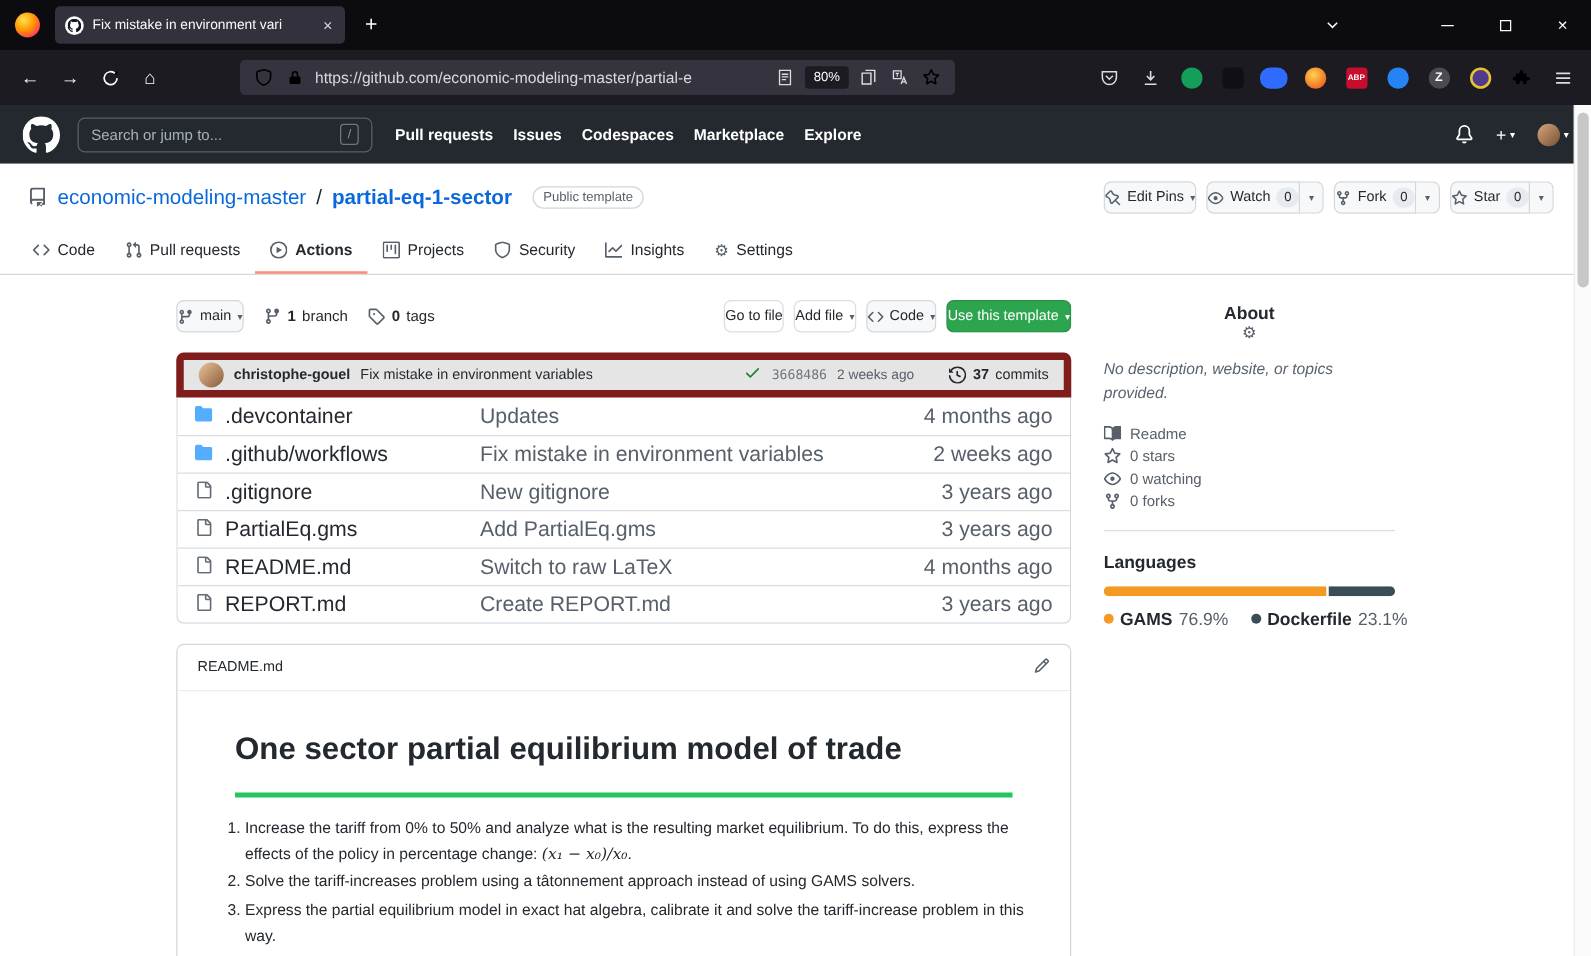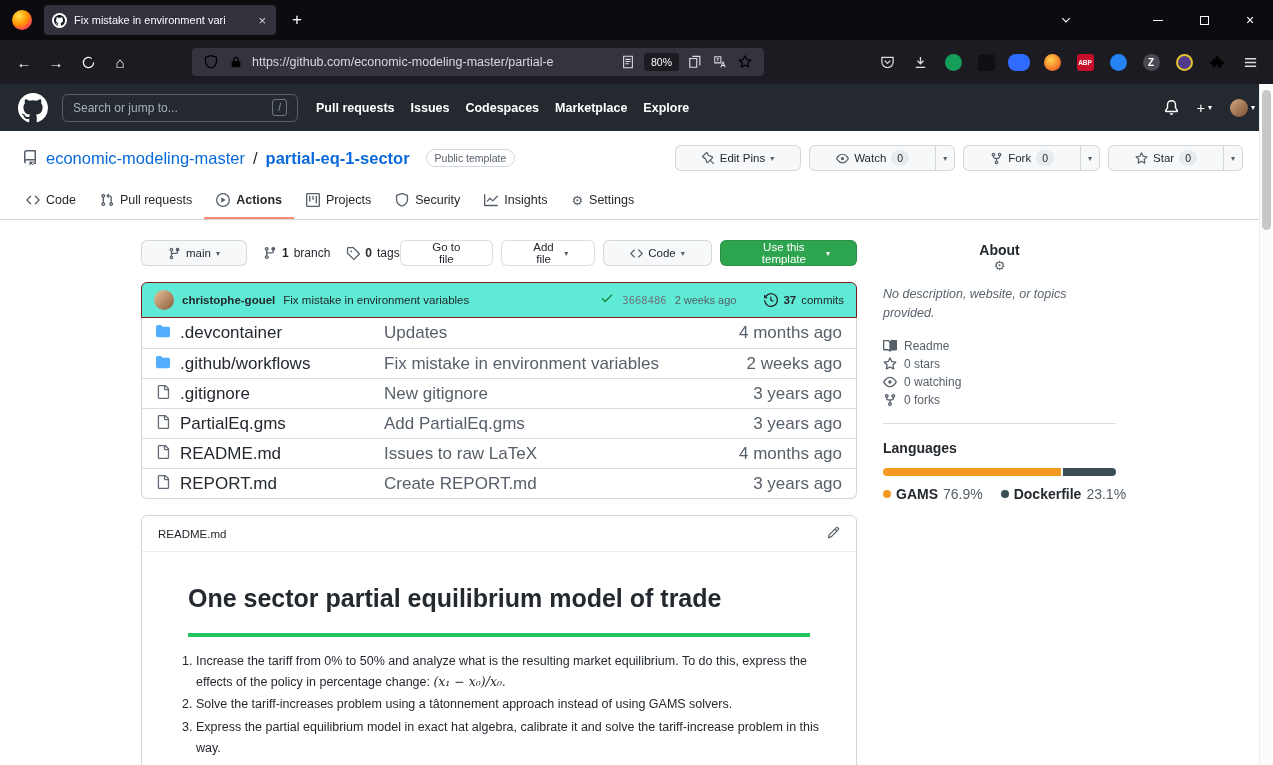--- a/index.html
+++ b/index.html
@@ -69,21 +69,21 @@
   .repo-head { display:flex; align-items:center; padding:14px 30px 10px 22px; background:#fff; }
   .repo-title { display:flex; align-items:center; gap:8px; font-size:16.5px; }
   .repo-title svg { width:16px; height:16px; fill:#57606a; }
   .repo-owner { color:#0969da; }
   .repo-sep { color:#24292f; }
   .repo-name { color:#0969da; font-weight:600; }
   .repo-badge { border:1px solid #d0d7de; color:#57606a; font-size:10.5px; border-radius:999px;
                 padding:2px 8px; margin-left:8px; font-weight:500; }
   .repo-actions { margin-left:auto; display:flex; gap:8px; align-items:center; }
 
-  .gh-btn { height:26px; display:inline-flex; align-items:center; gap:5px; padding:0 26px;
+  .gh-btn { height:26px; display:inline-flex; align-items:center; gap:5px; padding:0 0;
             background:#f6f8fa; border:1px solid rgba(27,31,36,.15); border-radius:6px;
             font-size:11.5px; font-weight:500; color:#24292f; font-family:inherit; cursor:pointer; }
   .gh-btn svg { width:13px; height:13px; fill:#57606a; }
   .btn-caret { font-size:8px; color:#57606a; }
   .counter { background:rgba(175,184,193,.2); border-radius:10px; padding:0 6px; font-size:10.5px; line-height:16px; }
   .btn-group { display:inline-flex; }
   .btn-group .seg-l { border-radius:6px 0 0 6px; }
   .btn-group .seg-r { border-radius:0 6px 6px 0; border-left:0; padding:0 7px; }
   .btn-green { background:#2da44e; border-color:rgba(27,31,36,.15); color:#fff; }
   .btn-green .btn-caret { color:#fff; }
@@ -97,21 +97,21 @@
 
   .content { display:flex; gap:26px; width:975px; margin:20px 0 0 141px; }
   .main-col { flex:0 0 716px; width:716px; }
   .side-col { flex:1; min-width:0; }
 
   .file-nav { display:flex; align-items:center; margin-bottom:16px; }
   .branch-meta { display:flex; align-items:center; gap:5px; margin-left:16px; font-size:12px; color:#24292f; }
   .branch-meta svg { width:14px; height:14px; fill:#57606a; }
   .file-nav-right { margin-left:auto; display:flex; gap:8px; }
 
-  .commit-bar { height:36px; background:#5eead4; border:1px solid #7f1d1d; border-radius:6px 6px 0 0;
+  .commit-bar { height:36px; background:#e5e5e5; border:6px solid #7f1d1d; border-radius:6px 6px 0 0;
                 display:flex; align-items:center; padding:0 12px; gap:8px; }
   .avatar20 { width:20px; height:20px; border-radius:50%; flex:0 0 20px;
               background:linear-gradient(135deg,#e8c49a,#8a5a3b); }
   .commit-author { font-weight:600; font-size:11.5px; color:#24292f; }
   .commit-msg { font-size:11.5px; color:#24292f; white-space:nowrap; overflow:hidden; max-width:310px; }
   .commit-right { margin-left:auto; display:flex; align-items:center; gap:8px; }
   .commit-right .check svg { width:14px; height:14px; fill:#1a7f37; }
   .sha { font-family:"DejaVu Sans Mono",monospace; font-size:10.5px; color:#6e7781; }
   .commit-date { font-size:11px; color:#57606a; }
   .commits-count { display:flex; align-items:center; gap:5px; margin-left:20px; font-size:11.5px; color:#24292f; }
@@ -620,21 +620,21 @@
                 </svg></span>
             <span class="fname">PartialEq.gms</span>
             <span class="fmsg">Add PartialEq.gms</span>
             <span class="fdate">3 years ago</span>
           </div>
           <div class="file-row">
             <span class="icon-file"><svg>
                   <use href="#i-file"></use>
                 </svg></span>
             <span class="fname">README.md</span>
-            <span class="fmsg">Issues to raw LaTeX</span>
+            <span class="fmsg">Switch to raw LaTeX</span>
             <span class="fdate">4 months ago</span>
           </div>
           <div class="file-row">
             <span class="icon-file"><svg>
                   <use href="#i-file"></use>
                 </svg></span>
             <span class="fname">REPORT.md</span>
             <span class="fmsg">Create REPORT.md</span>
             <span class="fdate">3 years ago</span>
           </div>

